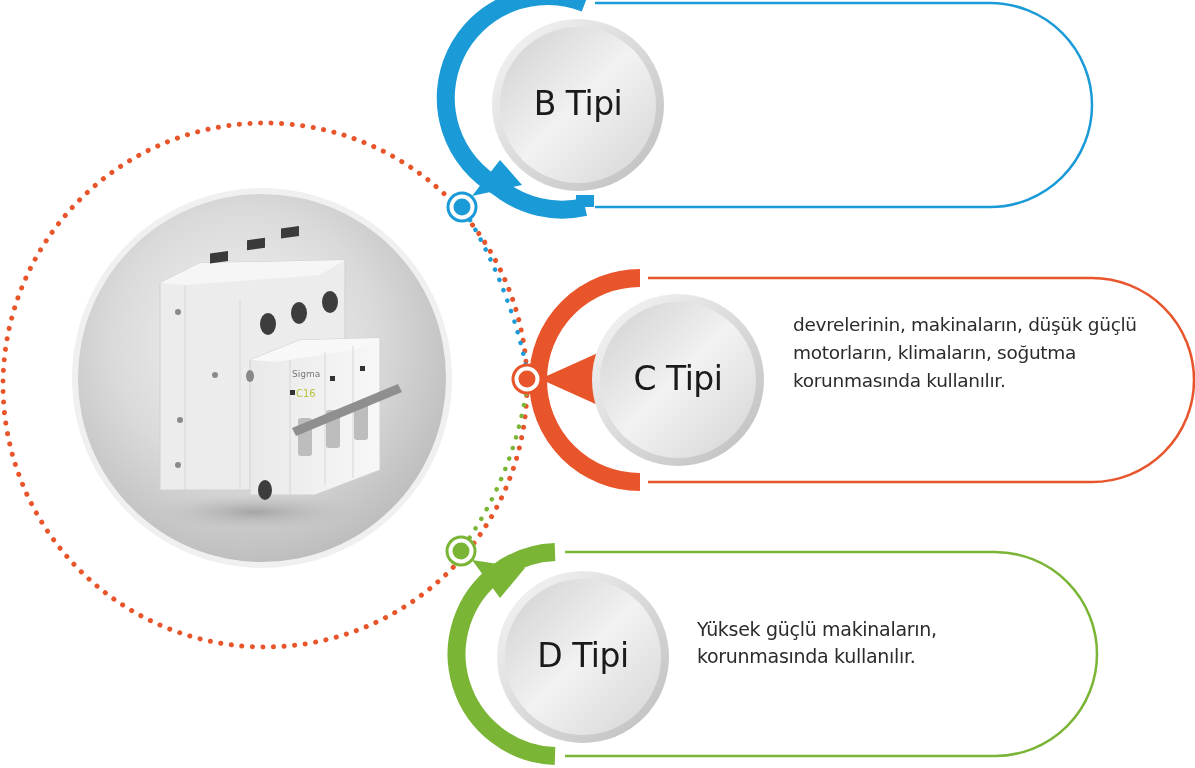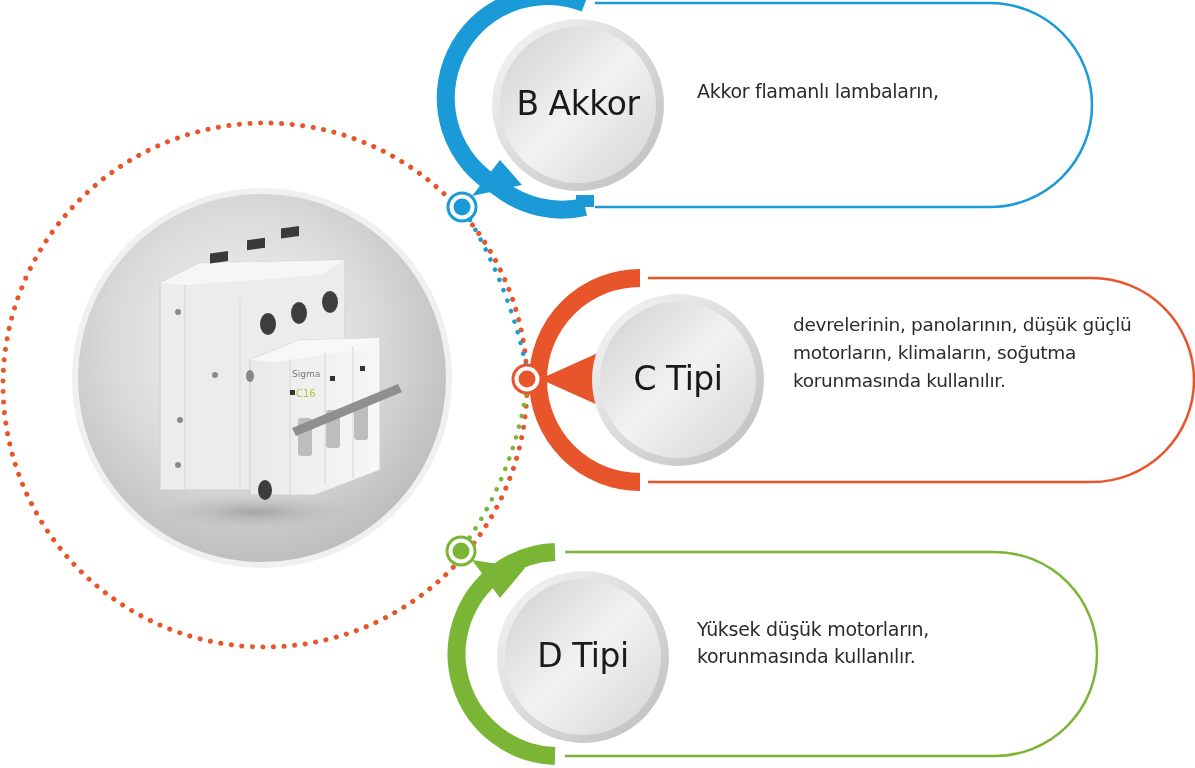--- a/index.html
+++ b/index.html
@@ -115,30 +115,29 @@
     <path d="M555 552 A102 102 0 0 0 498 572" fill="none" stroke="#7ab536" stroke-width="18"></path>
     <path d="M498 572 A102 102 0 0 0 555 756" fill="none" stroke="#7ab536" stroke-width="18"></path>
     <polygon points="472,560 525,568 500,598" fill="#7ab536"></polygon>
     <circle cx="583" cy="657" r="86" fill="url(#badgeRim)"></circle>
     <circle cx="583" cy="657" r="78" fill="url(#badgeGrad)"></circle>
     <circle cx="461" cy="551" r="14" fill="#fff" stroke="#7ab536" stroke-width="3"></circle>
     <circle cx="461" cy="551" r="8.5" fill="#7ab536"></circle>
   </g>
 </svg>
 
-<div class="badge-label" style="left:498px;top:84px;">B Akkor</div>
+<div class="badge-label" style="left:498px;top:84px;">B Tipi</div>
 <div class="badge-label" style="left:598px;top:359px;text-align:center;">C Tipi</div>
 <div class="badge-label" style="left:503px;top:636px;">D Tipi</div>
 
 <div class="desc" style="left:697px;top:78px;">
-  <div>Akkor flamanlı lambaların,</div>
 </div>
 
 <div class="desc" style="left:793px;top:311px;font-size:18.5px;line-height:28px;">
-  <div>devrelerinin, panolarının, düşük güçlü</div>
+  <div>devrelerinin, makinaların, düşük güçlü</div>
   <div>motorların, klimaların, soğutma</div>
   <div>korunmasında kullanılır.</div>
 </div>
 
 <div class="desc" style="left:697px;top:616px;">
-  <div>Yüksek düşük motorların,</div>
+  <div>Yüksek güçlü makinaların,</div>
   <div>korunmasında kullanılır.</div>
 </div>
 
 </body></html>

